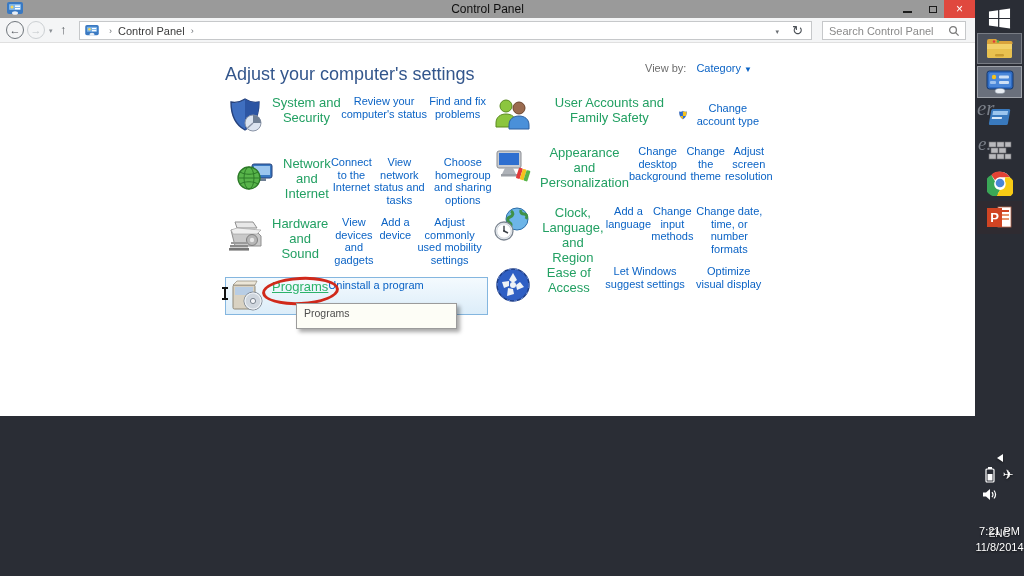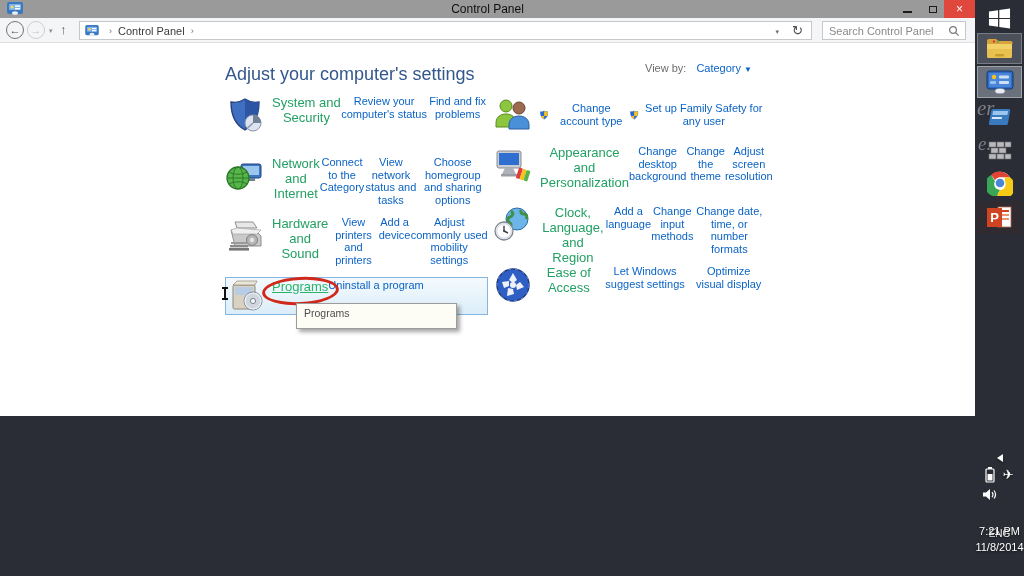--- a/index.html
+++ b/index.html
@@ -152,57 +152,57 @@
             <line x1="28" y1="28" x2="22.5" y2="33" stroke="#8a94a6" stroke-width="1.4"></line>
           </svg>
       </span>
       <div class="cat-txt">
         <a class="cat-title">System and Security</a>
         <a class="cplink">Review your computer's status</a>
         <a class="cplink">Find and fix problems</a>
       </div>
     </div>
 
-    <div class="cat" style="left:225px;top:156px;width:263px">
+    <div class="cat" style="left:236px;top:156px;width:263px">
       <span class="cat-ico">
         <svg width="40" height="40" viewBox="0 0 40 40">
             <rect x="16" y="8" width="20" height="14" rx="2" fill="#3a79c2" stroke="#26427c"></rect>
             <rect x="18" y="10" width="16" height="9" fill="#9cc6ee"></rect>
             <rect x="22" y="22" width="8" height="3" fill="#6f7f94"></rect>
             <circle cx="13" cy="22" r="11" fill="#58b54a" stroke="#2c7a28" stroke-width="1.3"></circle>
             <ellipse cx="13" cy="22" rx="5" ry="11" fill="none" stroke="#2c7a28"></ellipse>
             <line x1="2" y1="22" x2="24" y2="22" stroke="#2c7a28"></line>
             <path d="M4 16c5 3 13 3 18 0" fill="none" stroke="#2c7a28"></path>
             <path d="M4 28c5-3 13-3 18 0" fill="none" stroke="#2c7a28"></path>
           </svg>
       </span>
       <div class="cat-txt">
         <a class="cat-title">Network and Internet</a>
-        <a class="cplink">Connect to the Category</a>
+        <a class="cplink">Connect to the Internet</a>
         <a class="cplink">View network status and tasks</a>
         <a class="cplink">Choose homegroup and sharing options</a>
       </div>
     </div>
 
     <div class="cat" style="left:225px;top:216px;width:263px">
       <span class="cat-ico">
         <svg width="40" height="40" viewBox="0 0 40 40">
             <path d="M10 6h18l4 6H12z" fill="#e8e8e8" stroke="#8f8f8f"></path>
             <path d="M6 14h24l6 6v10H10z" fill="#c9c9c9" stroke="#8f8f8f"></path>
             <path d="M6 14l6-2 24 2-4 4H8z" fill="#efefef" stroke="#9a9a9a" stroke-width=".6"></path>
             <circle cx="27" cy="24" r="5.5" fill="#b5b5b5" stroke="#808080"></circle>
             <circle cx="27" cy="24" r="2.2" fill="#e6e6e6"></circle>
             <rect x="6" y="26" width="16" height="2" fill="#9a9a9a"></rect>
             <rect x="5" y="29" width="18" height="2.4" fill="#8a8a8a"></rect>
             <rect x="4" y="32" width="20" height="2.6" fill="#777"></rect>
           </svg>
       </span>
       <div class="cat-txt">
         <a class="cat-title">Hardware and Sound</a>
-        <a class="cplink">View printers and printers</a>
+        <a class="cplink">View devices and gadgets</a>
         <a class="cplink">Add a device</a>
         <a class="cplink">Adjust commonly used mobility settings</a>
       </div>
     </div>
 
     <div class="programs-box"></div>
     <div class="cat cat-programs">
       <span class="cat-ico">
         <svg width="36" height="34" viewBox="0 0 36 34">
             <rect x="4" y="6" width="22" height="24" rx="1.5" fill="#d9d2c2" stroke="#8f8878"></rect>
@@ -228,35 +228,28 @@
     <div class="cat" style="left:493px;top:95px;width:272px">
       <span class="cat-ico">
         <svg width="40" height="40" viewBox="0 0 40 40">
             <circle cx="13" cy="11" r="6" fill="#8cc63f" stroke="#5a8a1e"></circle>
             <path d="M3 28c0-6 4.5-9 10-9s10 3 10 9v4H3z" fill="#8cc63f" stroke="#5a8a1e"></path>
             <circle cx="26" cy="13" r="6" fill="#9a6b4f" stroke="#6b432c"></circle>
             <path d="M16 30c0-6 4.5-9 10-9s10 3 10 9v4H16z" fill="#4a90d9" stroke="#2c5f9e"></path>
           </svg>
       </span>
       <div class="cat-txt">
+        <a class="cat-title">User Accounts and Family Safety</a>
         <a class="cplink shielded">
           <svg width="11" height="12" viewBox="0 0 11 12">
               <path d="M.5 1.5C2.3 2 4 1.6 5.5.6 7 1.6 8.7 2 10.5 1.5c0 4.5-1.2 8-5 10.2C1.7 9.5.5 6 .5 1.5z" fill="#2b6cd4" stroke="#1b4a96" stroke-width=".5"></path>
               <path d="M5.5.6C7 1.6 8.7 2 10.5 1.5c0 2.2-.3 4.2-1.1 5.9H5.5z" fill="#f6c21c"></path>
               <path d="M5.5 6.4v5.3C3.6 10.6 2.3 9 1.6 7.4h3.9z" fill="#f6c21c"></path>
             </svg>
           <span>Change account type</span>
-        </a>
-        <a class="cplink shielded">
-          <svg width="11" height="12" viewBox="0 0 11 12">
-              <path d="M.5 1.5C2.3 2 4 1.6 5.5.6 7 1.6 8.7 2 10.5 1.5c0 4.5-1.2 8-5 10.2C1.7 9.5.5 6 .5 1.5z" fill="#2b6cd4" stroke="#1b4a96" stroke-width=".5"></path>
-              <path d="M5.5.6C7 1.6 8.7 2 10.5 1.5c0 2.2-.3 4.2-1.1 5.9H5.5z" fill="#f6c21c"></path>
-              <path d="M5.5 6.4v5.3C3.6 10.6 2.3 9 1.6 7.4h3.9z" fill="#f6c21c"></path>
-            </svg>
-          <span>Set up Family Safety for any user</span>
         </a>
       </div>
     </div>
 
     <div class="cat" style="left:493px;top:145px;width:272px">
       <span class="cat-ico">
         <svg width="40" height="40" viewBox="0 0 40 40">
             <rect x="4" y="6" width="24" height="17" rx="2" fill="#c9ccd1" stroke="#8a8d92"></rect>
             <rect x="6" y="8" width="20" height="12" fill="#2f6fd0"></rect>
             <path d="M12 23l-3 6h14l-3-6z" fill="#aeb2b8"></path>

